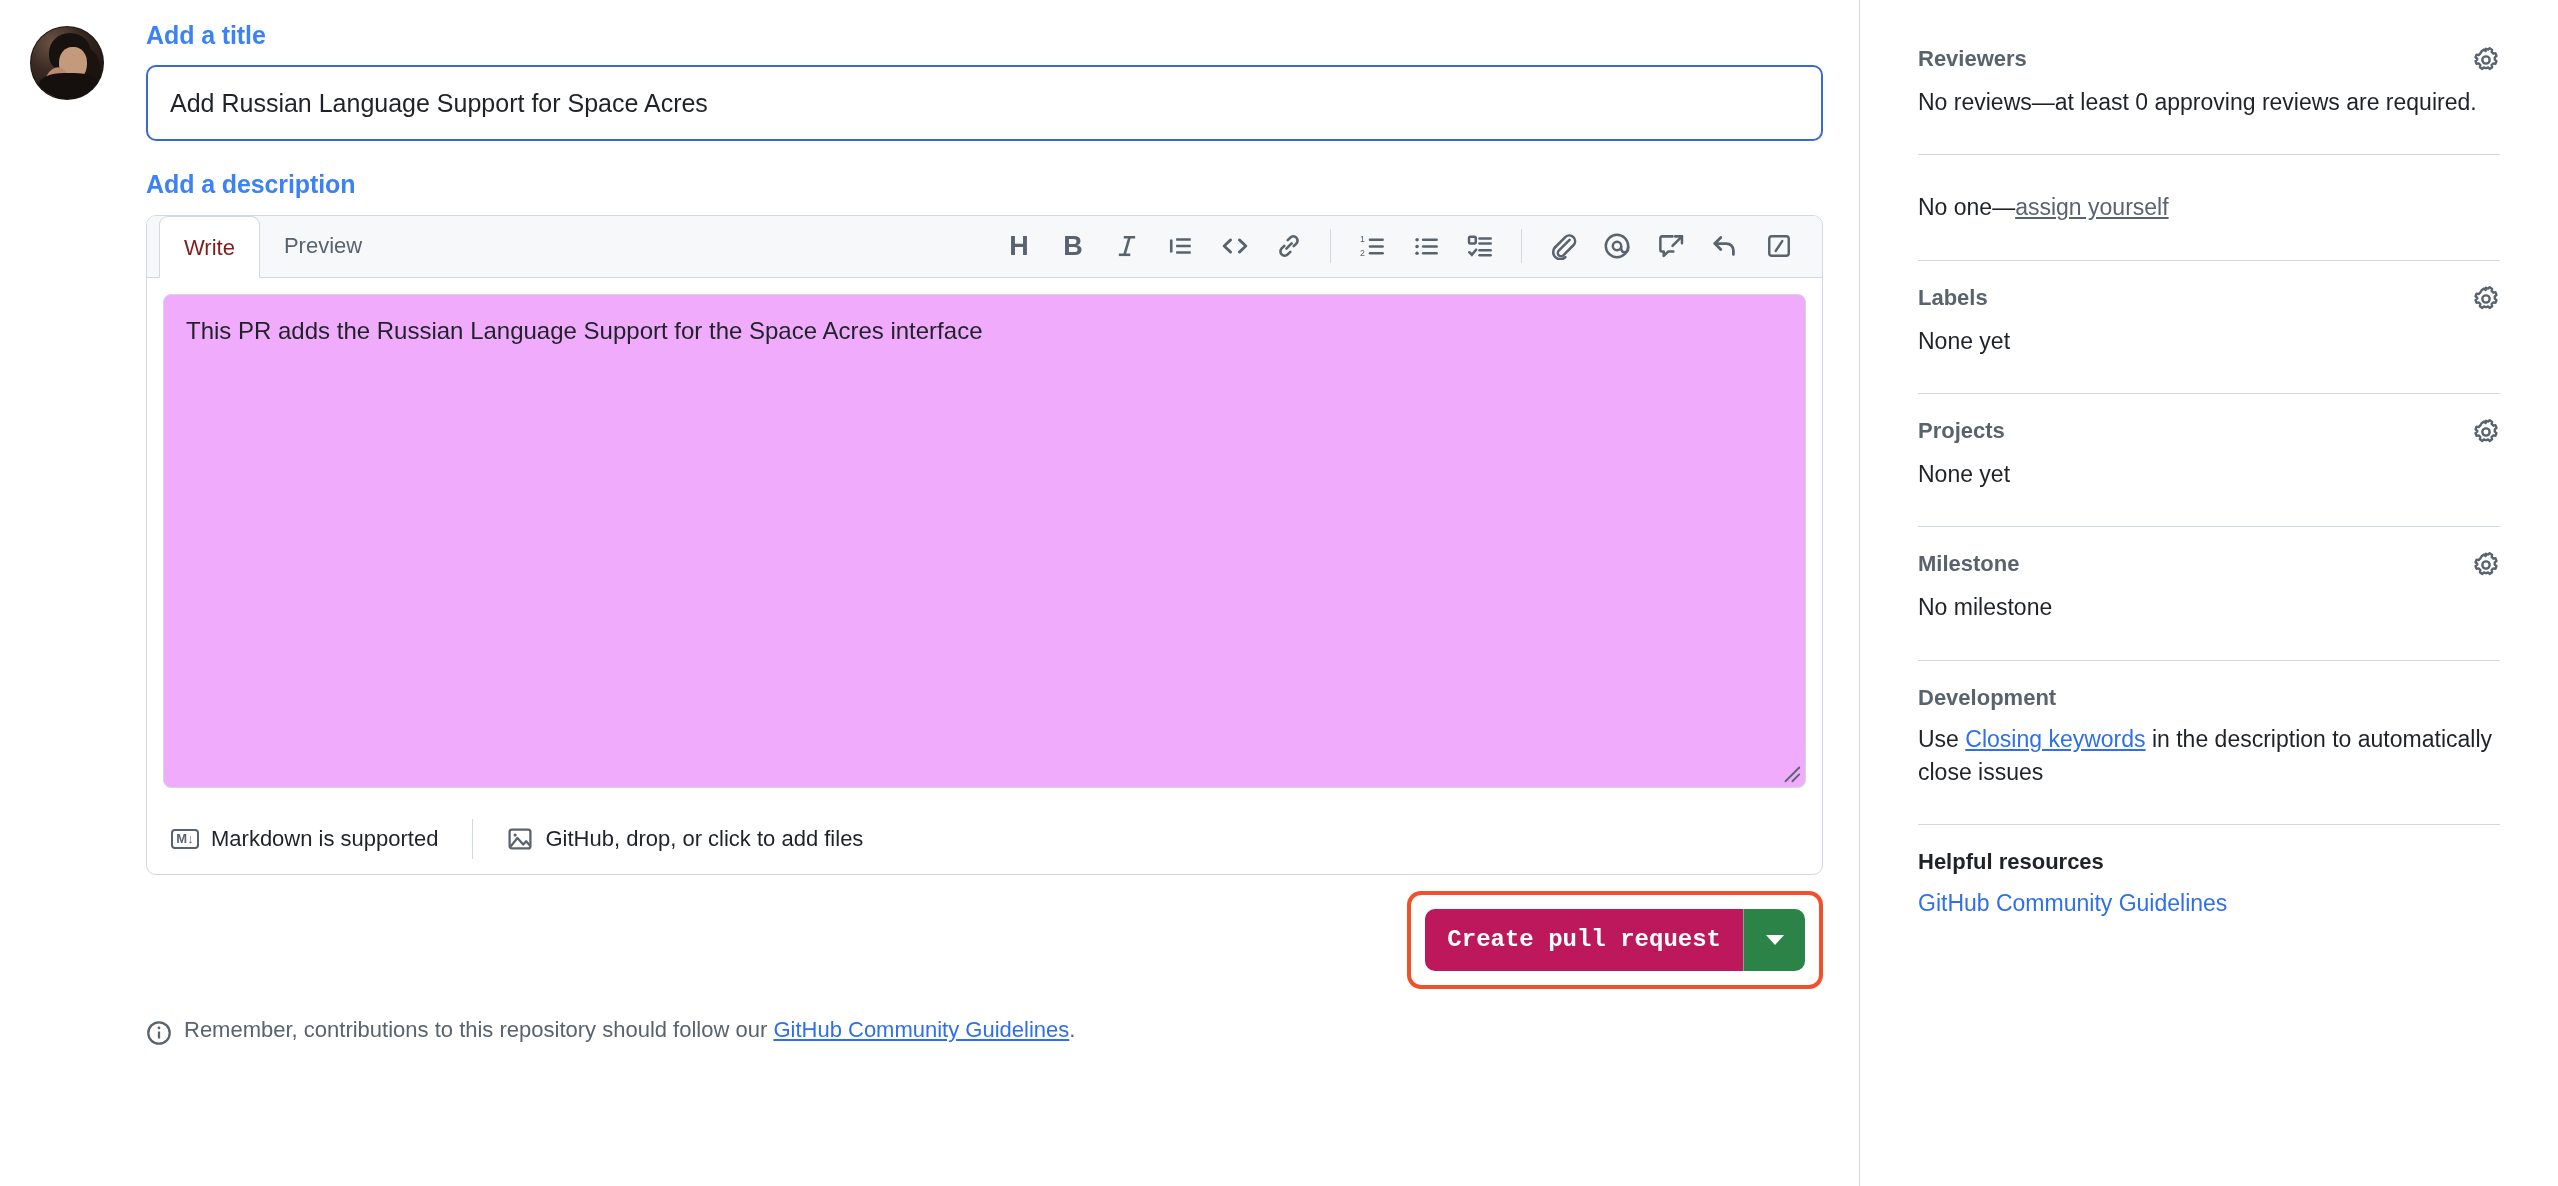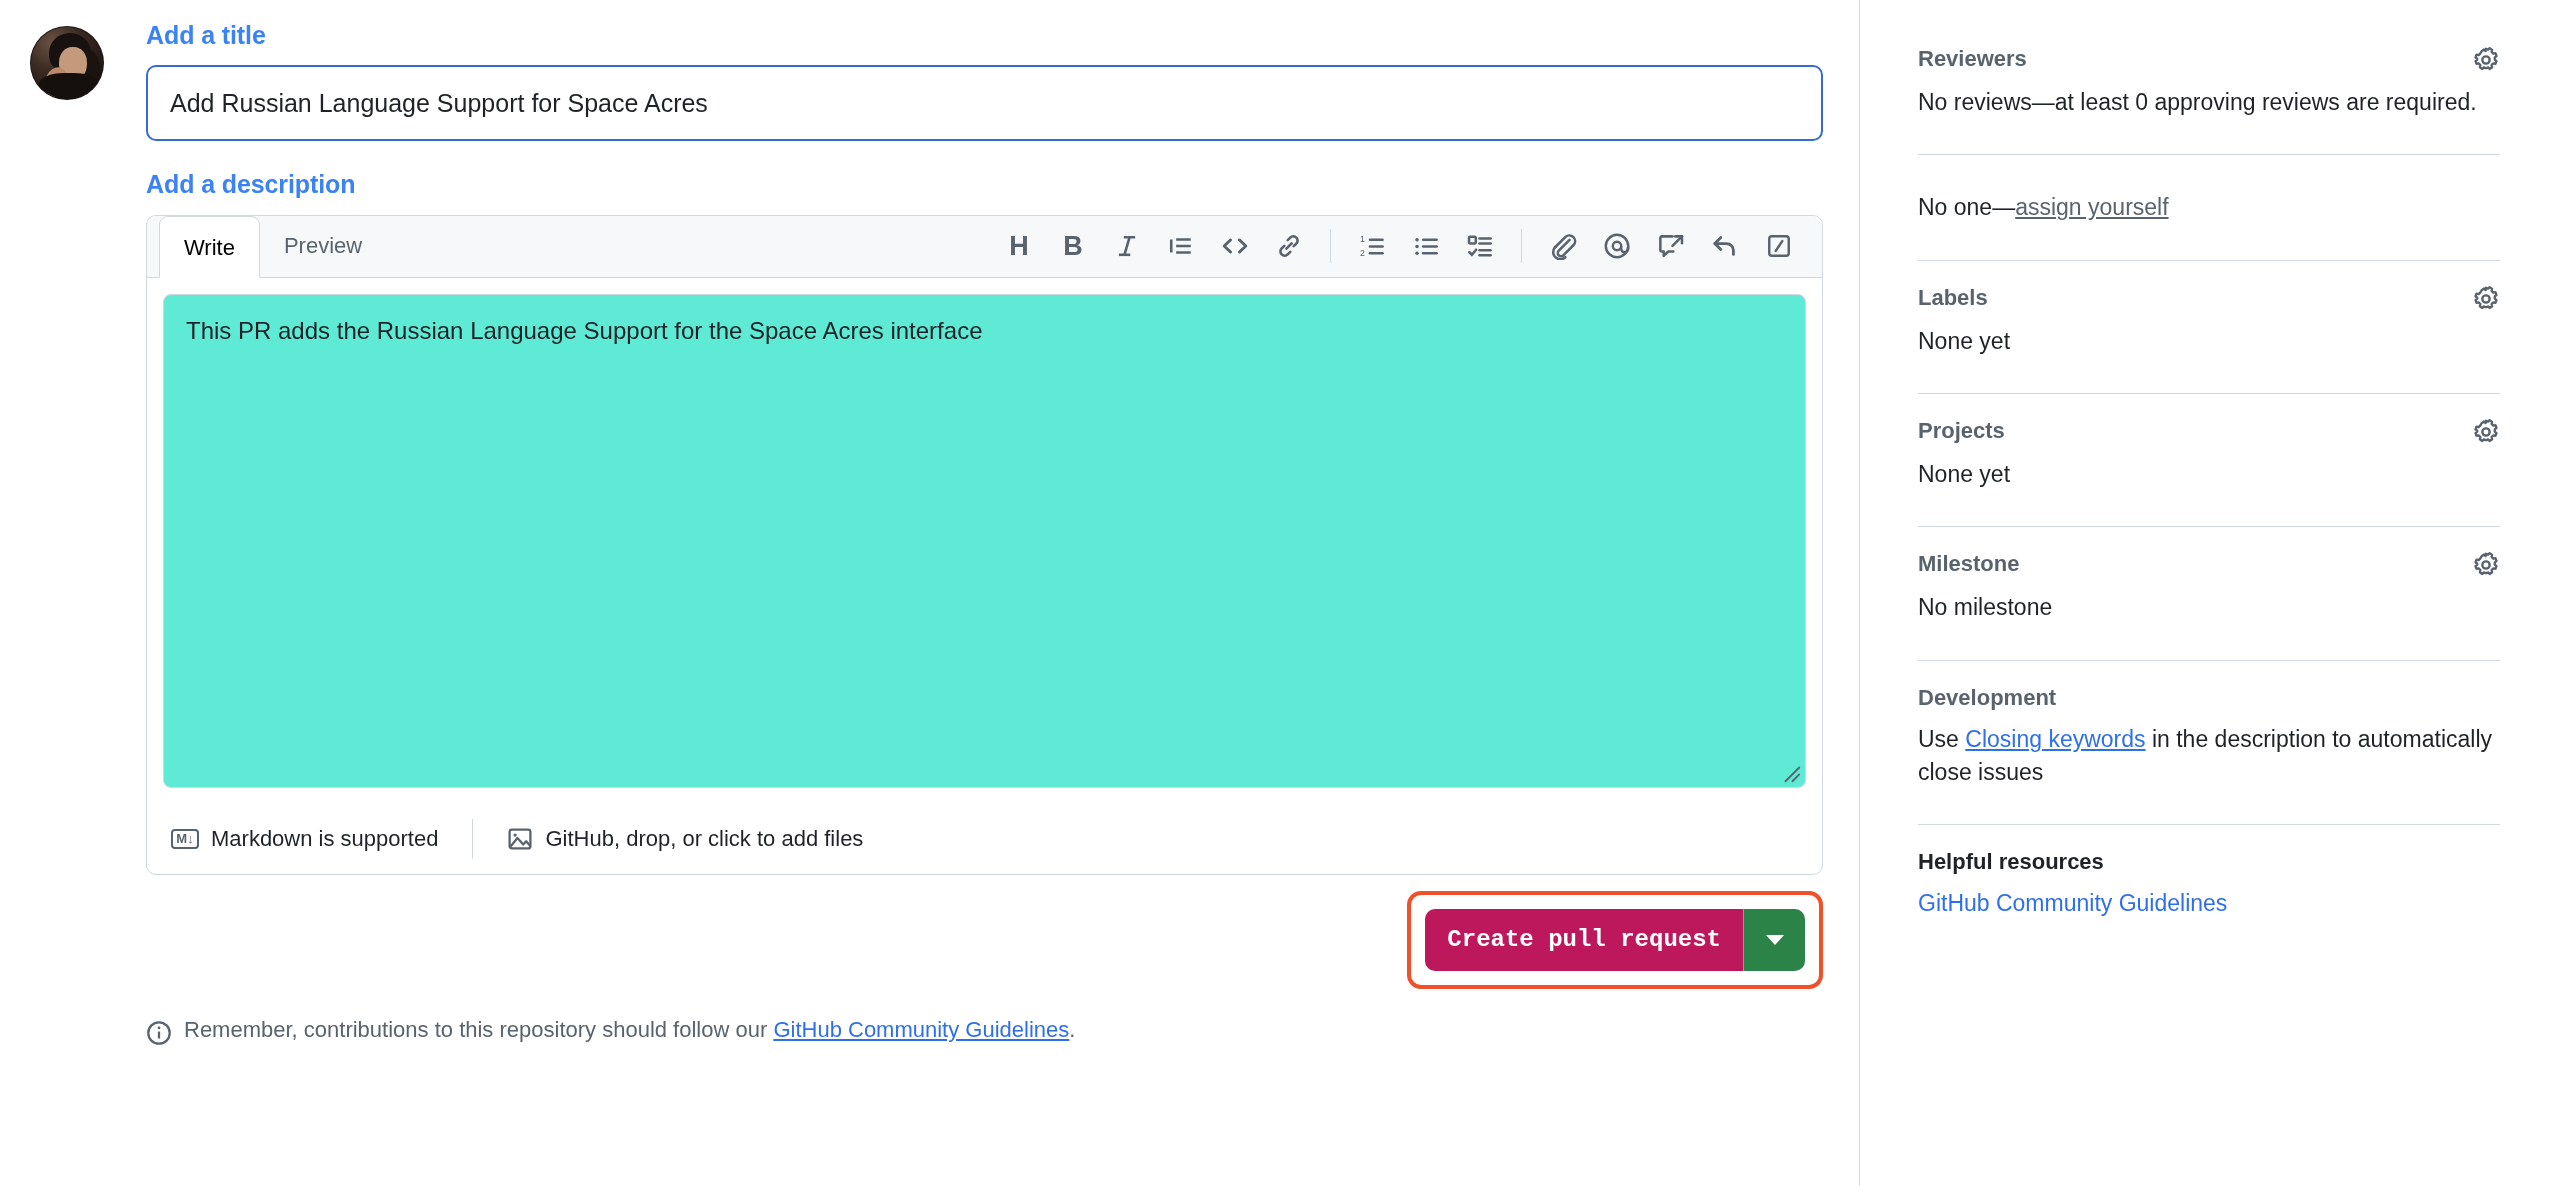--- a/index.html
+++ b/index.html
@@ -138,21 +138,21 @@
     height: 62px;
     line-height: 62px;
     color: #59636e;
     background: transparent;
     border: 0;
     font-family: "Liberation Sans", sans-serif;
     cursor: pointer;
   }
   .tab.active {
     background: #ffffff;
-    color: #000000;
+    color: #7f1d1d;
     border: 1px solid #d1d9e0;
     border-bottom: 1px solid #ffffff;
     border-top-left-radius: 9px;
     border-top-right-radius: 9px;
     margin-bottom: -1px;
     font-weight: 400;
   }
 
   .tools {
     display: flex;
@@ -190,21 +190,21 @@
     height: 494px;
     border: 1px solid #d1d9e0;
     border-radius: 8px;
     padding: 18px 22px;
     font-size: 24px;
     line-height: 1.5;
     font-family: "Liberation Sans", sans-serif;
     color: #1f2328;
     resize: none;
     outline: none;
-    background: #5eead4;
+    background: #f0abfc;
   }
   .resize-handle {
     position: absolute;
     right: 20px; bottom: 20px;
     width: 22px; height: 22px;
     pointer-events: none;
     color: #59636e;
   }
 
   

